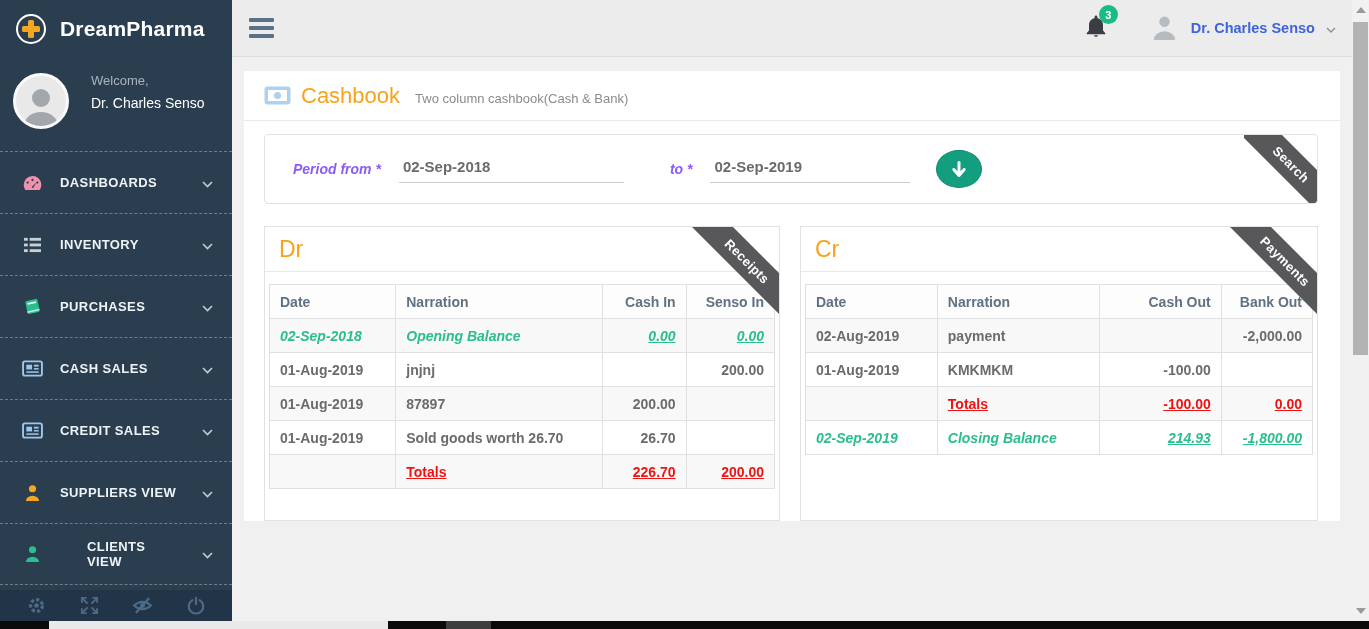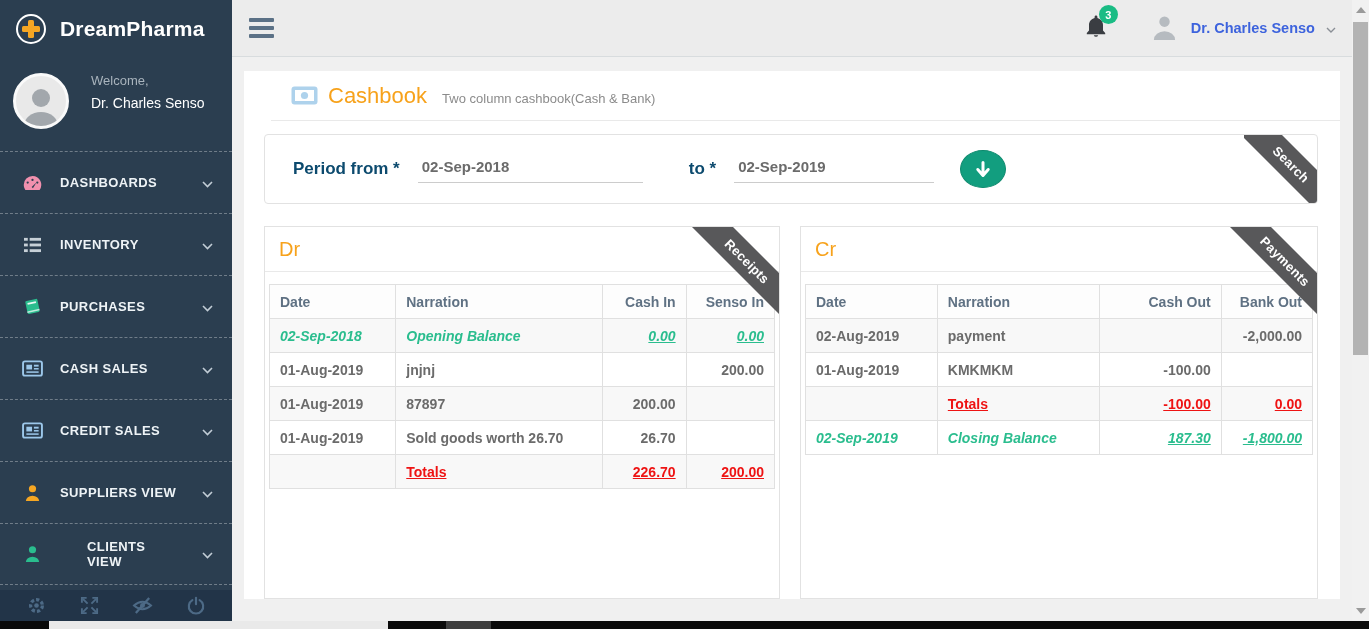--- a/index.html
+++ b/index.html
@@ -39,37 +39,37 @@
   .sb-thumb { position:absolute; top:22px; left:1px; width:15px; height:333px; background:#b3b3b3; cursor:pointer; }
   .sb-down { position:absolute; bottom:7px; left:4px; width:0; height:0; border-left:5px solid transparent; border-right:5px solid transparent; border-top:6px solid #9a9a9a; cursor:pointer; }
 
   
   .taskbar { position:absolute; left:0; bottom:0; width:1369px; height:8px; background:#0a0a0a; z-index:7; }
   .tb-light { position:absolute; left:49px; top:0; width:339px; height:8px; background:#e9e9e9; }
   .tb-gray { position:absolute; left:446px; top:0; width:45px; height:8px; background:#3e3e3e; }
 
   
   .main { position:absolute; left:232px; top:58px; width:1120px; height:563px; background:#f0f0f0; }
-  .panel { position:absolute; left:12px; top:13px; width:1096px; height:528px; background:#fff;padding-left:27px; }
+  .panel { position:absolute; left:12px; top:13px; width:1096px; height:450px; background:#fff; }
   .page-header { height:50px; display:flex; align-items:center; padding:0 20px; border-bottom:1px solid #e9e9e9; }
   .page-title { color:#f7a21b; font-size:22px; margin-left:10px; }
   .page-subtitle { color:#8b8b8b; font-size:13px; margin-left:15px; padding-top:6px; }
 
   .card { background:#fff; border:1px solid #e2e2e2; border-radius:4px; position:absolute; overflow:hidden; }
   .filter-card { left:20px; top:63px; width:1054px; height:70px; display:flex; align-items:center; padding-left:28px; }
-  .f-label { color:#0c4a6e; font-size:17px; font-weight:bold; white-space:nowrap; }
+  .f-label { color:#8b5cf6; font-size:14px; font-weight:bold; white-space:nowrap;font-style:italic; }
   .f-input { border:none; outline:none; border-bottom:1px solid #ccc; background:transparent; font-family:"Liberation Sans",sans-serif; font-size:15px; font-weight:bold; color:#6b6b6b; padding:2px 4px 7px; }
   .f-input.from { width:225px; margin-left:18px; }
   .f-label.to { margin-left:46px; }
   .f-input.to { width:200px; margin-left:18px; }
   .go-btn { width:46px; height:38px; border-radius:50%; background:#129e7f; border:1px solid #0e8a6e; margin-left:26px; display:flex; align-items:center; justify-content:center; cursor:pointer; }
 
   .dr-card { left:20px; top:155px; width:516px; bottom:0; border-radius:0; }
   .cr-card { left:556px; top:155px; right:22px; bottom:0; border-radius:0; }
-  .card-title { height:45px; display:flex; align-items:center; padding:0 14px; font-size:20px; color:#f7a21b; border-bottom:1px solid #e9e9e9; }
+  .card-title { height:45px; display:flex; align-items:center; padding:0 14px; font-size:23px; color:#f7a21b; border-bottom:1px solid #e9e9e9; }
 
   table.cash { border-collapse:collapse; width:calc(100% - 8px); margin:12px 4px 0; font-size:14px; table-layout:fixed; }
   .cash th, .cash td { border:1px solid #e0e0e0; height:34px; padding:0 10px; overflow:hidden; white-space:nowrap; }
   .cash th { color:#5f7183; font-weight:bold; text-align:left; background:#fdfdfd; }
   .cash th.amt, .cash td.amt { text-align:right; }
   .cash td { color:#6b6b6b; font-weight:bold; }
   .cash tbody tr:nth-child(odd) td { background:#f8f8f8; }
   tr.row-green td { color:#2abd8e; font-style:italic; }
   tr.row-green td.amt span { text-decoration:underline; cursor:pointer; }
   tr.row-totals td { color:#ee1313; }
@@ -398,21 +398,21 @@
             </tr>
             <tr class="row-totals">
               <td></td>
               <td><span>Totals</span></td>
               <td class="amt"><span>-100.00</span></td>
               <td class="amt"><span>0.00</span></td>
             </tr>
             <tr class="row-green">
               <td>02-Sep-2019</td>
               <td>Closing Balance</td>
-              <td class="amt"><span>187.30</span></td>
+              <td class="amt"><span>214.93</span></td>
               <td class="amt"><span>-1,800.00</span></td>
             </tr>
           </tbody>
         </table>
       </section>
 
     </div>
   </main>
 
   <div class="vscrollbar">

